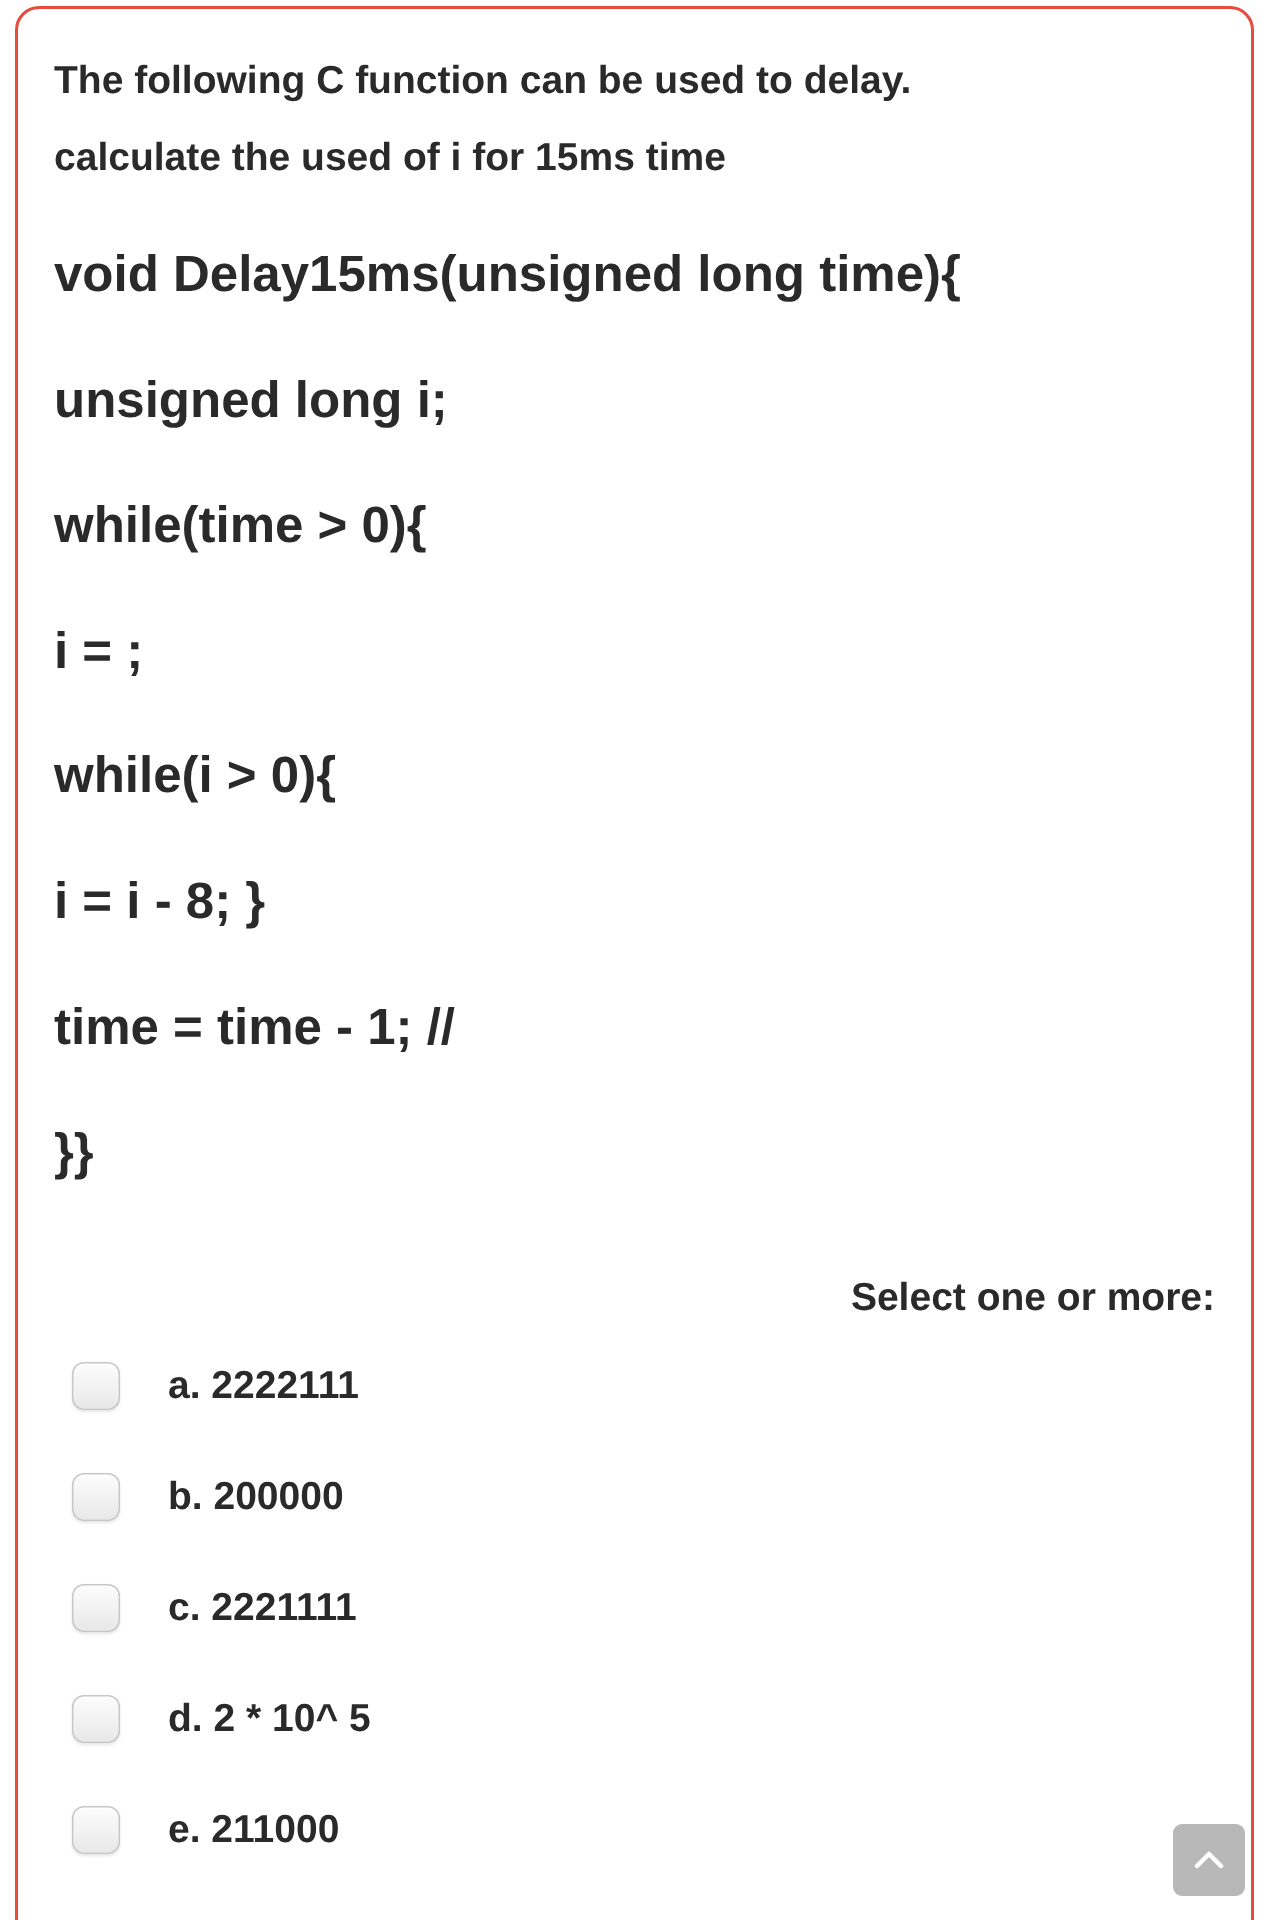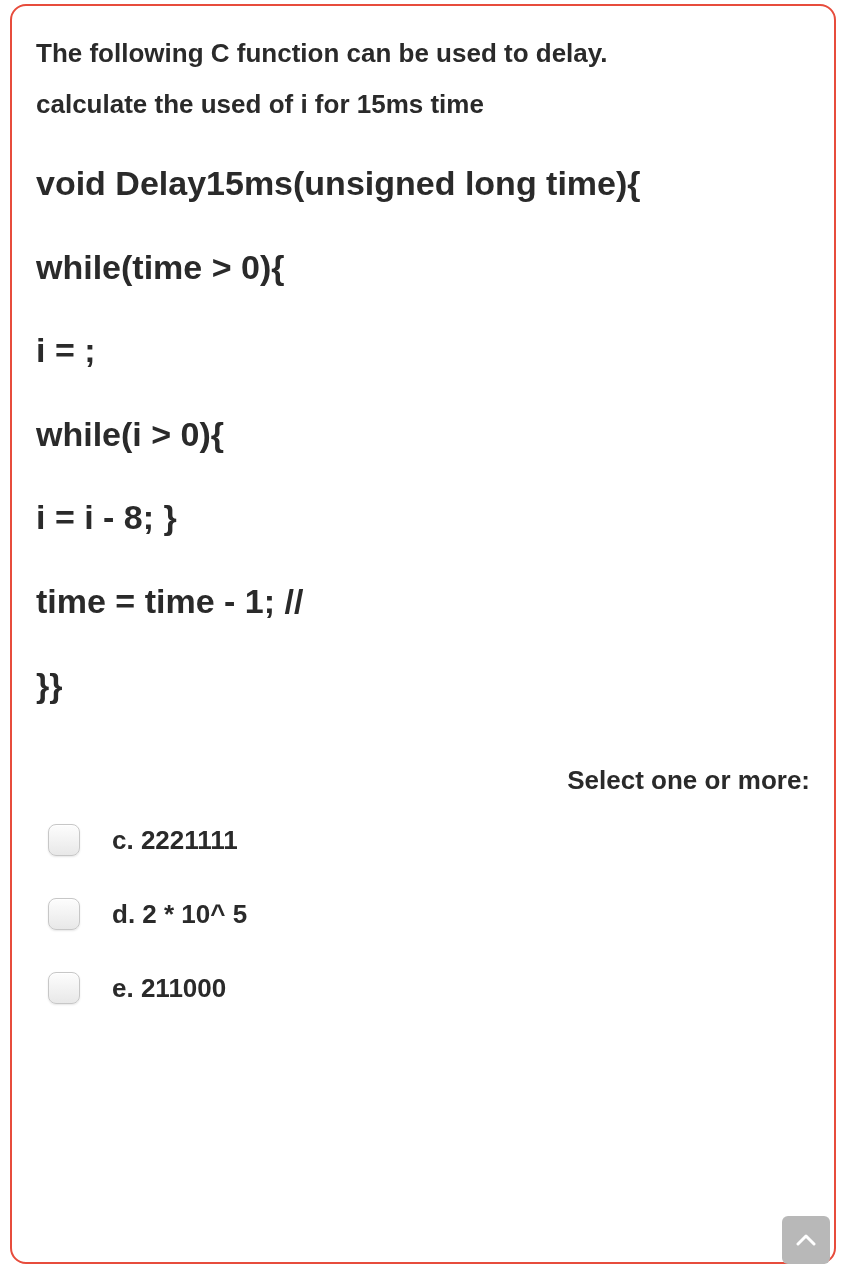--- a/index.html
+++ b/index.html
@@ -83,29 +83,38 @@
     }
   </style>
 </head>
 <body>
 
 <div class="question-card">
   <div class="question-text">The following C function can be used to delay.</div>
   <div class="question-text">calculate the used of i for 15ms time</div>
 
   <div class="code-line">void Delay15ms(unsigned long time){</div>
+  <div class="code-line">unsigned long i;</div>
   <div class="code-line">while(time &gt; 0){</div>
   <div class="code-line">i =  ;</div>
   <div class="code-line"> while(i &gt; 0){</div>
   <div class="code-line">i = i - 8; }</div>
   <div class="code-line">time = time - 1; //</div>
   <div class="code-line">}}</div>
 
   <div class="select-prompt">Select one or more:</div>
 
+  <div class="option-row">
+    <div class="checkbox"></div>
+    <div class="option-label">a. 2222111</div>
+  </div>
+  <div class="option-row">
+    <div class="checkbox"></div>
+    <div class="option-label">b. 200000</div>
+  </div>
   <div class="option-row">
     <div class="checkbox"></div>
     <div class="option-label">c. 2221111</div>
   </div>
   <div class="option-row">
     <div class="checkbox"></div>
     <div class="option-label">d. 2 * 10^ 5</div>
   </div>
   <div class="option-row">
     <div class="checkbox"></div>

